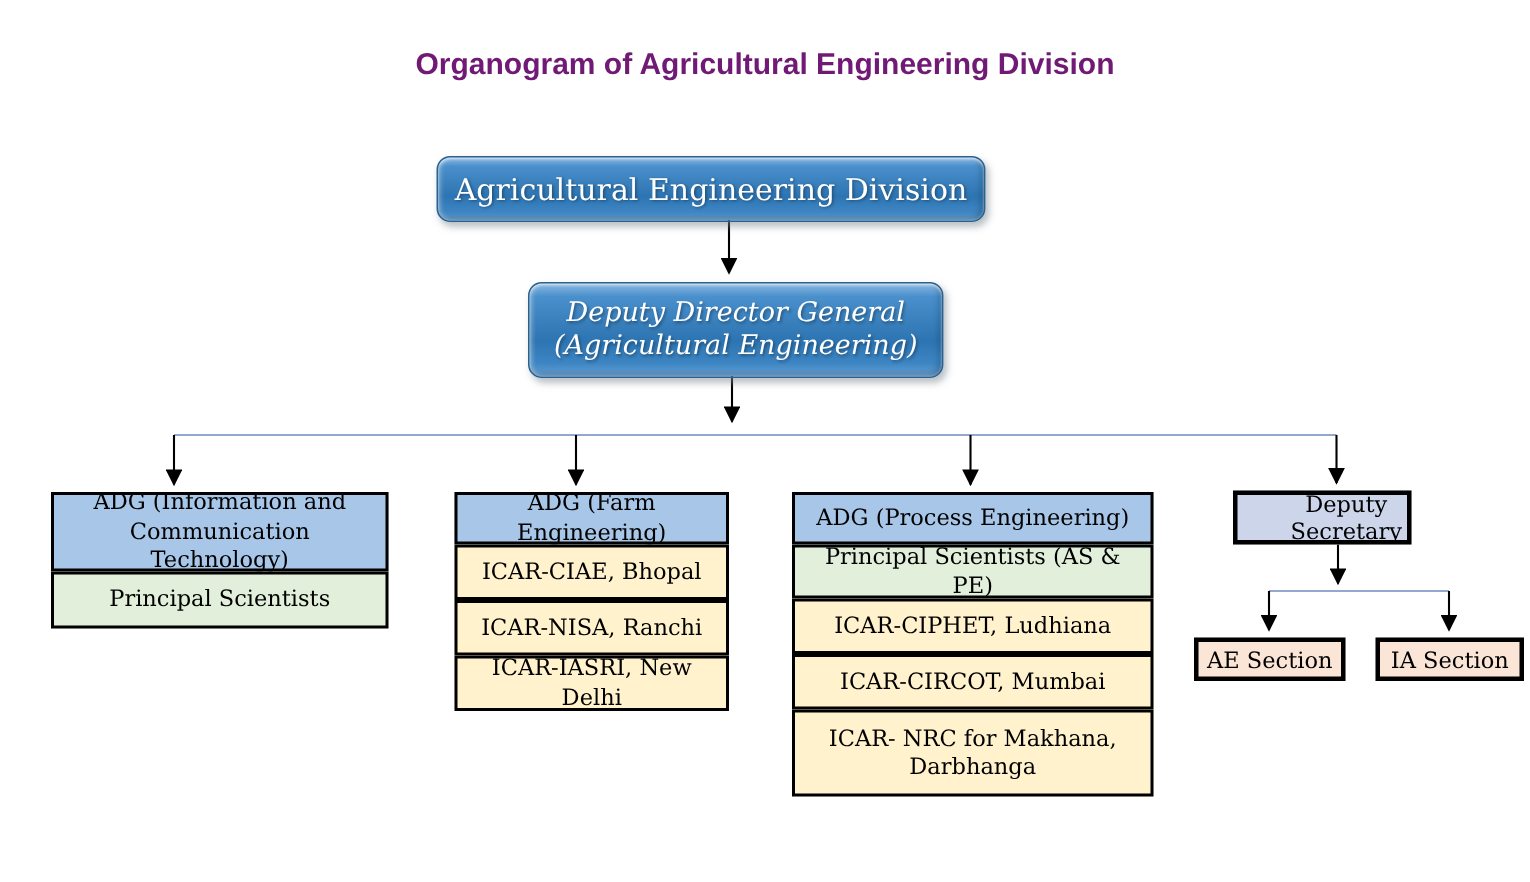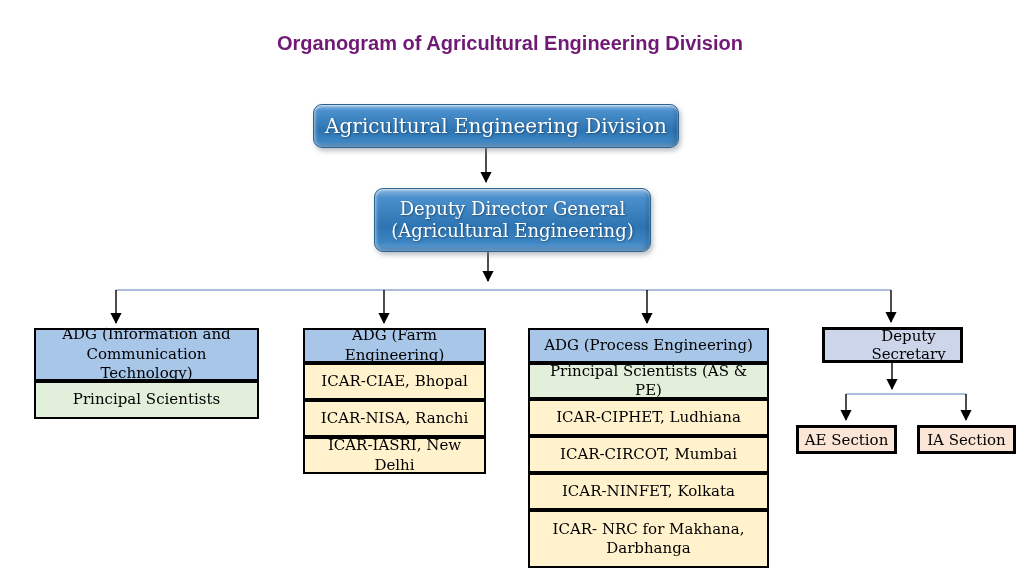--- a/index.html
+++ b/index.html
@@ -15,45 +15,44 @@
   .gloss{
     position:absolute;display:flex;flex-direction:column;justify-content:center;
     border-radius:9px;color:#fff;text-align:center;line-height:1.25;
     background:linear-gradient(180deg,#8cb8e2 0%,#4a90cc 14%,#3980bd 40%,#2d74b2 62%,#3d86c3 86%,#6ba3d6 100%);
     border:1px solid #29618f;
     box-shadow:inset 0 1px 2px rgba(255,255,255,.65),
                inset 2px 0 3px rgba(255,255,255,.30),
                inset -2px -2px 4px rgba(0,0,0,.22),
                2px 3px 5px rgba(130,140,150,.55);
     text-shadow:1px 1px 2px rgba(0,0,0,.35);
-    margin-left:22px;
   }
   #box-root{left:291px;top:104px;width:364px;height:42px;font-size:20px;}
-  #box-ddg{left:352px;top:188px;width:275px;height:62px;font-size:18px;}
+  #box-ddg{left:352px;top:188px;width:275px;height:62px;font-size:18px;font-style:italic;}
   
   .col{position:absolute;display:flex;flex-direction:column;}
   .cell{
     box-sizing:border-box;border:2px solid #000;display:flex;align-items:center;justify-content:center;
     text-align:center;font-size:15px;line-height:1.3;padding:2px 8px;margin-left:16px;
   }
   .hdr{background:#a7c6e8;}
   .sub{background:#e2efda;}
   .inst{background:#fff2cc;}
   #col-ict{left:18px;top:328px;width:241px;}
   #col-ict .hdr{height:53px;}
   #col-ict .sub{height:38px;}
   #col-fe{left:287px;top:328px;width:199px;}
   #col-pe{left:512px;top:328px;width:257px;}
   .h35{height:35px;} .h36{height:36px;} .h37{height:37px;} .h58{height:58px;}
   
   .plain{
     position:absolute;box-sizing:border-box;border:3px solid #000;
     display:flex;align-items:center;justify-content:center;text-align:center;font-size:15px;
   }
-  #box-ds{left:822px;top:327px;width:141px;height:36px;background:#cdd5ea;padding-left:32px;}
+  #box-ds{left:822px;top:327px;width:119px;height:36px;background:#cdd5ea;padding-left:32px;}
   #box-ae{left:796px;top:425px;width:101px;height:29px;background:#fbe5d6;}
   #box-ia{left:917px;top:425px;width:99px;height:29px;background:#fbe5d6;}
   #connectors{position:absolute;left:0;top:0;pointer-events:none;}
 </style>
 </head>
 <body>
 
 <div id="canvas">
 
   <div class="title">Organogram of Agricultural Engineering Division</div>
@@ -101,21 +100,20 @@
     <div class="cell inst h37">ICAR-CIAE, Bhopal</div>
     <div class="cell inst h37">ICAR-NISA, Ranchi</div>
     <div class="cell inst h37">ICAR-IASRI, New Delhi</div>
   </div>
 
   <div class="col" id="col-pe">
     <div class="cell hdr h35">ADG (Process Engineering)</div>
     <div class="cell sub h36">Principal Scientists (AS &amp; PE)</div>
     <div class="cell inst h37">ICAR-CIPHET, Ludhiana</div>
     <div class="cell inst h37">ICAR-CIRCOT, Mumbai</div>
-    <div class="cell inst h37">ICAR-NINFET, Kolkata</div>
     <div class="cell inst h58">ICAR- NRC for Makhana, Darbhanga</div>
   </div>
 
   <div class="plain" id="box-ds">Deputy Secretary</div>
   <div class="plain" id="box-ae">AE Section</div>
   <div class="plain" id="box-ia">IA Section</div>
 
 </div>
 
 </body></html>

